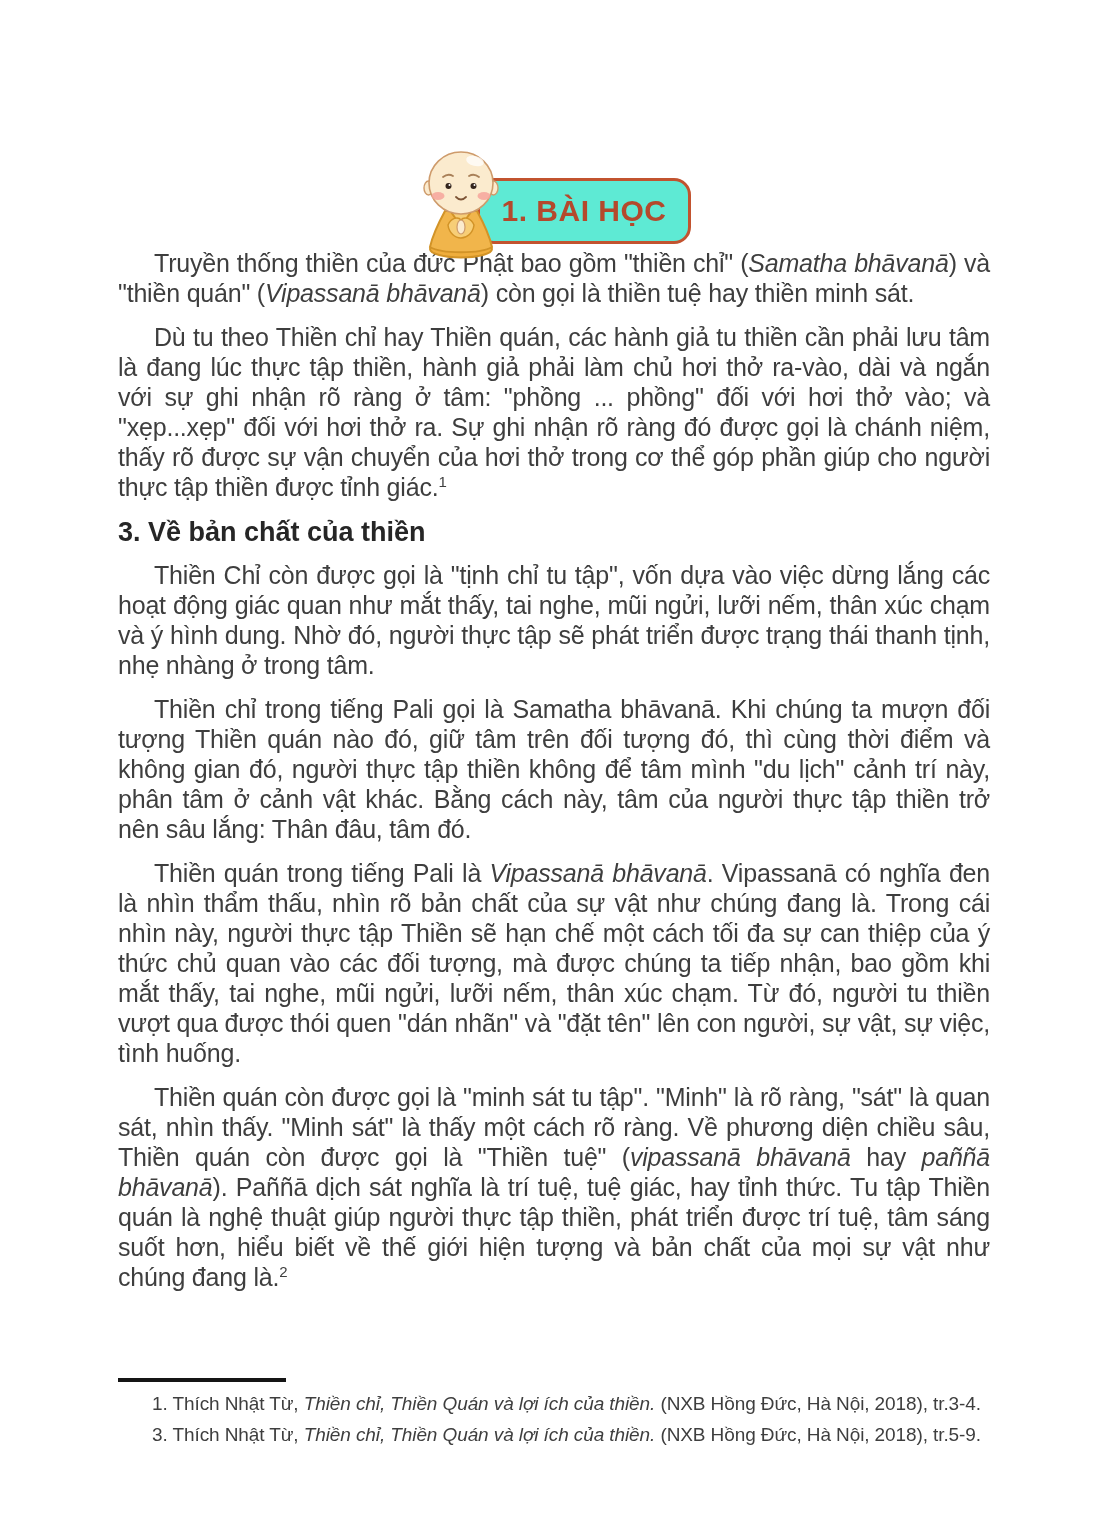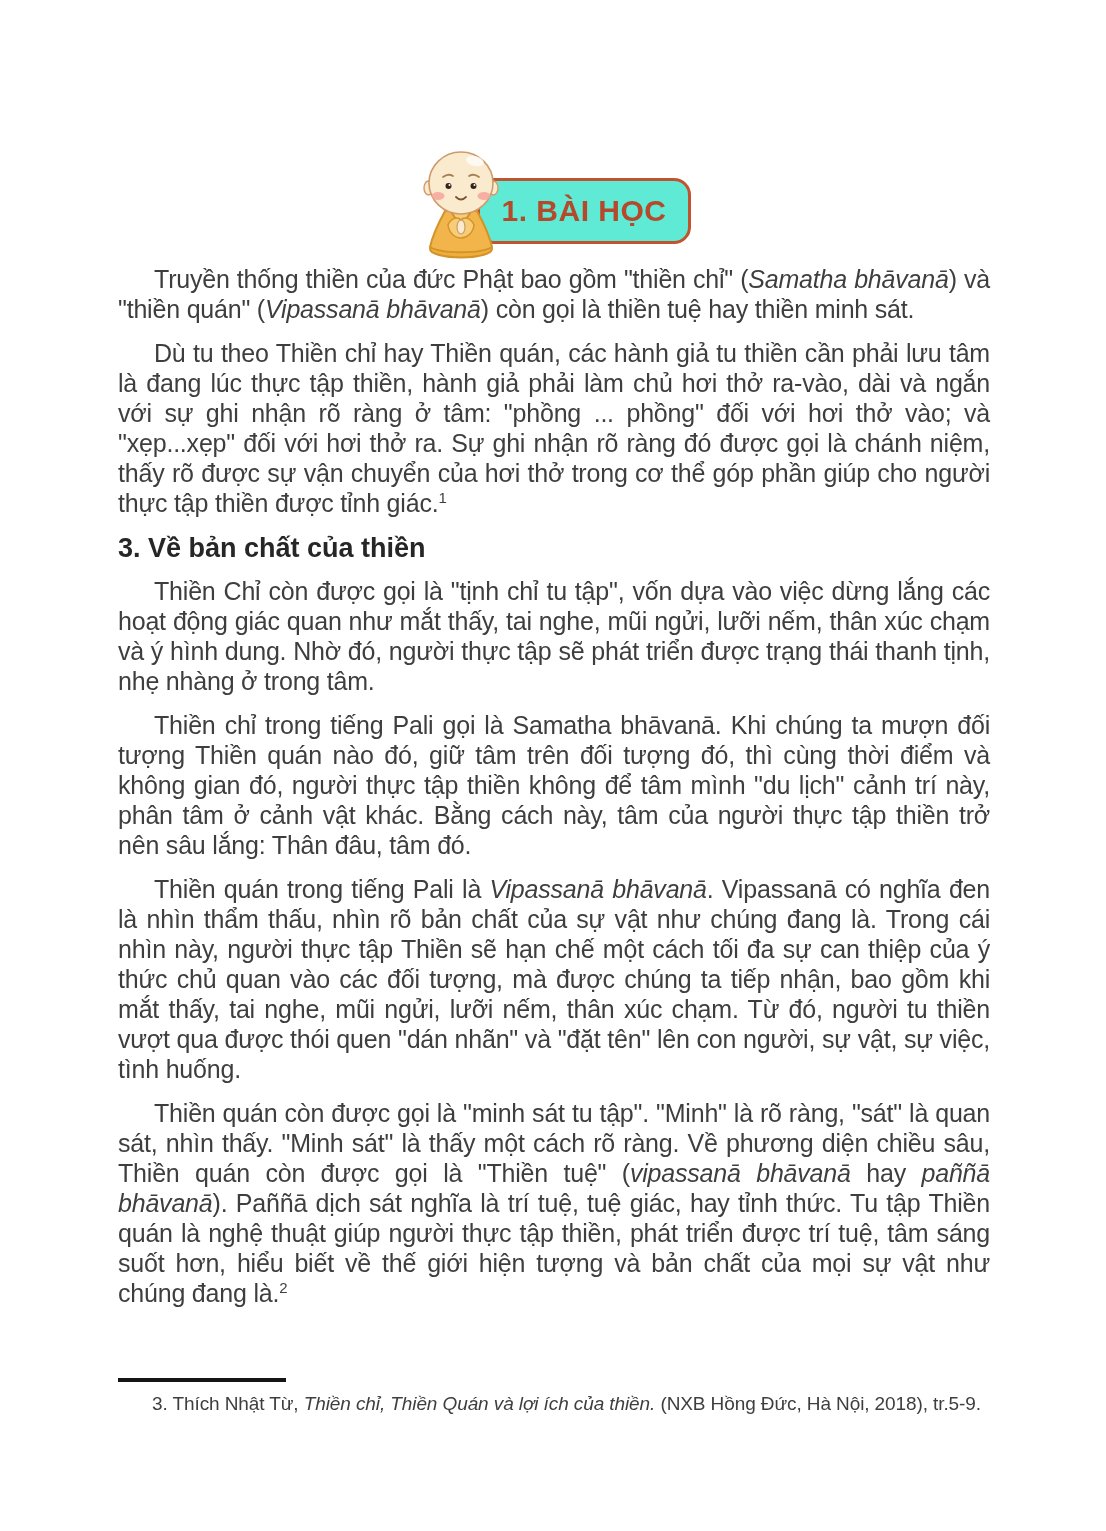--- a/index.html
+++ b/index.html
@@ -35,21 +35,21 @@
     display:flex;align-items:center;justify-content:center;
     z-index:1;
   }
   .badge-label{
     font-size:30px;font-weight:700;color:#b4492c;letter-spacing:0.5px;
     white-space:nowrap;
   }
   .monk{position:absolute;left:0;top:0;z-index:2;}
   
   .article{
-    position:absolute;left:118px;top:264px;width:872px;
+    position:absolute;left:118px;top:248px;width:872px;
     color:#3e3e3e;
   }
   .article p{
     margin:0 0 14px 0;
     font-size:25px;line-height:30px;
     text-align:justify;text-indent:36px;
     letter-spacing:-0.2px;
   }
   .article p em{font-style:italic;}
   .article sup{font-size:60%;vertical-align:super;line-height:0;}
@@ -120,16 +120,17 @@
     <p><span>Dù tu theo Thiền chỉ hay Thiền quán, các hành giả tu thiền cần phải lưu tâm là đang lúc thực tập thiền, hành giả phải làm chủ hơi thở ra-vào, dài và ngắn với sự ghi nhận rõ ràng ở tâm: "phồng ... phồng" đối với hơi thở vào; và "xẹp...xẹp" đối với hơi thở ra. Sự ghi nhận rõ ràng đó được gọi là chánh niệm, thấy rõ được sự vận chuyển của hơi thở trong cơ thể góp phần giúp cho người thực tập thiền được tỉnh giác.</span><sup>1</sup></p>
     <h2 class="section-heading">3. Về bản chất của thiền</h2>
     <p><span>Thiền Chỉ còn được gọi là "tịnh chỉ tu tập", vốn dựa vào việc dừng lắng các hoạt động giác quan như mắt thấy, tai nghe, mũi ngửi, lưỡi nếm, thân xúc chạm và ý hình dung. Nhờ đó, người thực tập sẽ phát triển được trạng thái thanh tịnh, nhẹ nhàng ở trong tâm.</span></p>
     <p><span>Thiền chỉ trong tiếng Pali gọi là Samatha bhāvanā. Khi chúng ta mượn đối tượng Thiền quán nào đó, giữ tâm trên đối tượng đó, thì cùng thời điểm và không gian đó, người thực tập thiền không để tâm mình "du lịch" cảnh trí này, phân tâm ở cảnh vật khác. Bằng cách này, tâm của người thực tập thiền trở nên sâu lắng: Thân đâu, tâm đó.</span></p>
     <p><span>Thiền quán trong tiếng Pali là </span><em>Vipassanā bhāvanā</em><span>. Vipassanā có nghĩa đen là nhìn thẩm thấu, nhìn rõ bản chất của sự vật như chúng đang là. Trong cái nhìn này, người thực tập Thiền sẽ hạn chế một cách tối đa sự can thiệp của ý thức chủ quan vào các đối tượng, mà được chúng ta tiếp nhận, bao gồm khi mắt thấy, tai nghe, mũi ngửi, lưỡi nếm, thân xúc chạm. Từ đó, người tu thiền vượt qua được thói quen "dán nhãn" và "đặt tên" lên con người, sự vật, sự việc, tình huống.</span></p>
     <p><span>Thiền quán còn được gọi là "minh sát tu tập". "Minh" là rõ ràng, "sát" là quan sát, nhìn thấy. "Minh sát" là thấy một cách rõ ràng. Về phương diện chiều sâu, Thiền quán còn được gọi là "Thiền tuệ" (</span><em>vipassanā bhāvanā</em><span> hay </span><em>paññā bhāvanā</em><span>). Paññā dịch sát nghĩa là trí tuệ, tuệ giác, hay tỉnh thức. Tu tập Thiền quán là nghệ thuật giúp người thực tập thiền, phát triển được trí tuệ, tâm sáng suốt hơn, hiểu biết về thế giới hiện tượng và bản chất của mọi sự vật như chúng đang là.</span><sup>2</sup></p>
   </div>
 
   <div class="footnote-rule"></div>
   <div class="footnotes">
+    <div class="footnote"><span>1. Thích Nhật Từ, </span><em>Thiền chỉ, Thiền Quán và lợi ích của thiền.</em><span> (NXB Hồng Đức, Hà Nội, 2018), tr.3-4.</span></div>
     <div class="footnote"><span>3. Thích Nhật Từ, </span><em>Thiền chỉ, Thiền Quán và lợi ích của thiền.</em><span> (NXB Hồng Đức, Hà Nội, 2018), tr.5-9.</span></div>
   </div>
 
 </div>
 
 </body></html>

